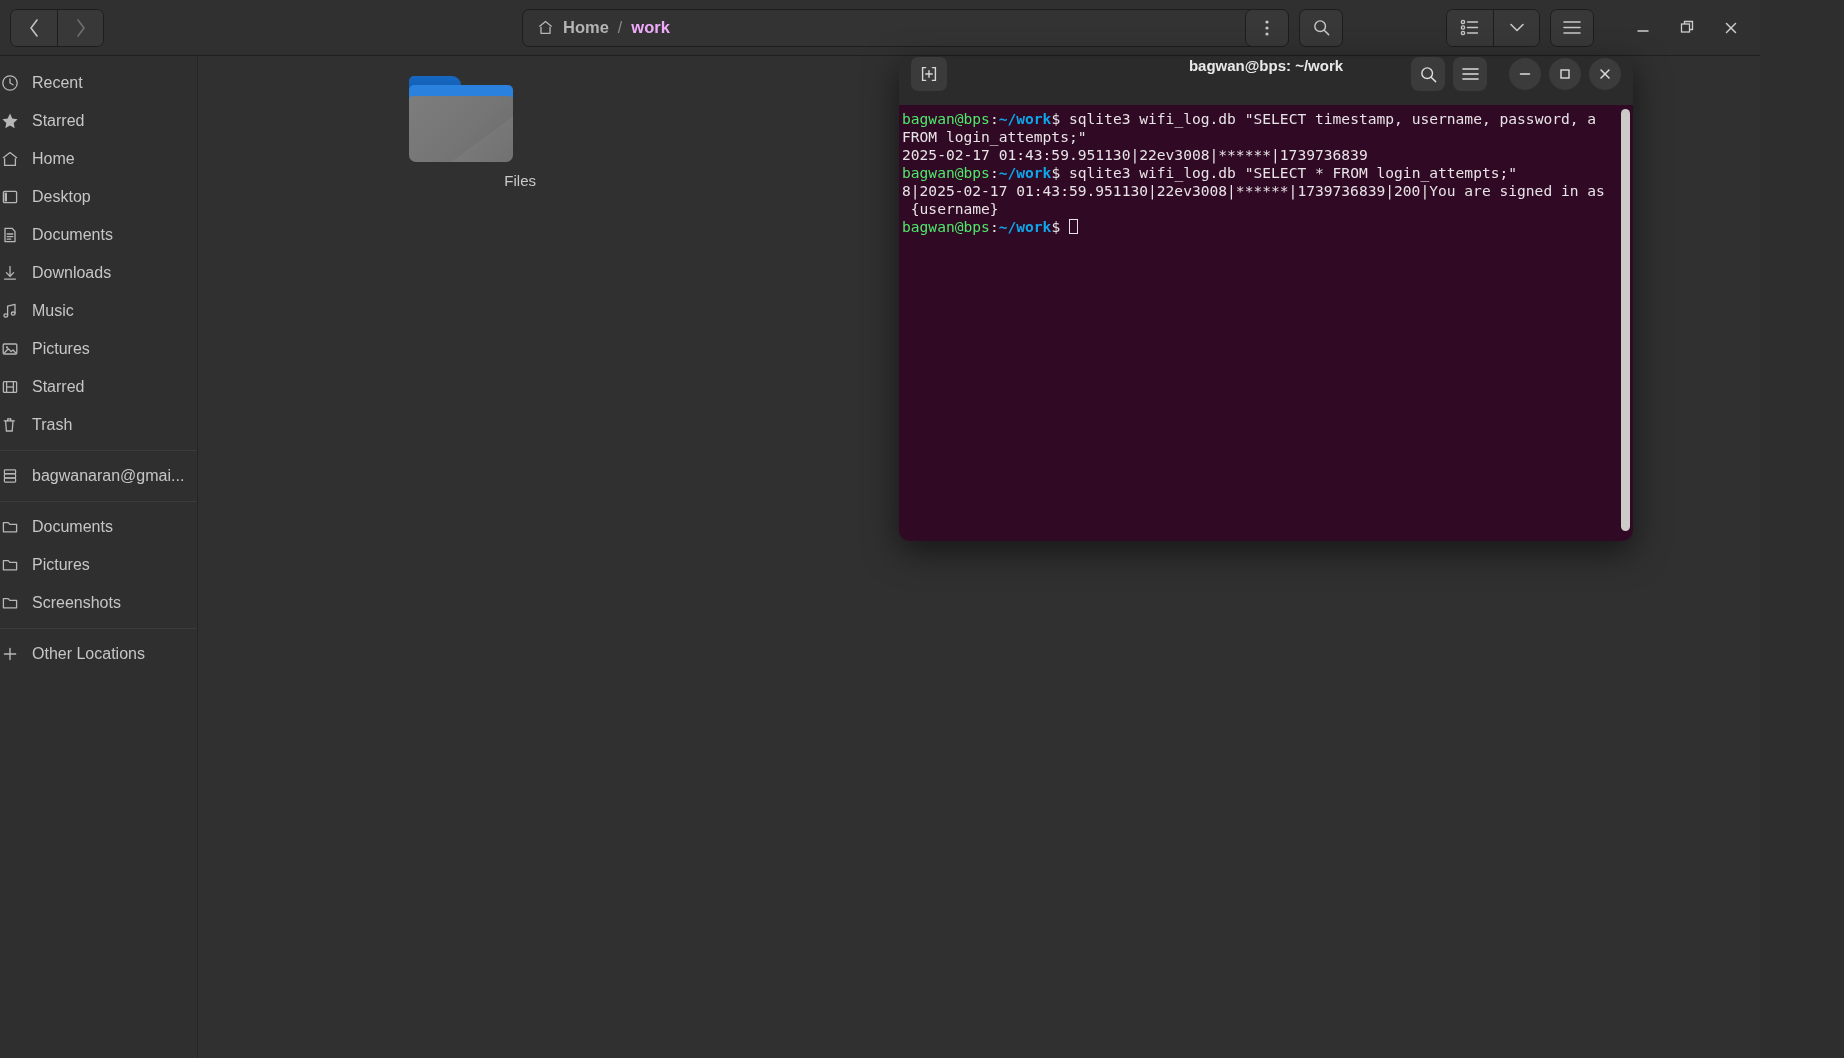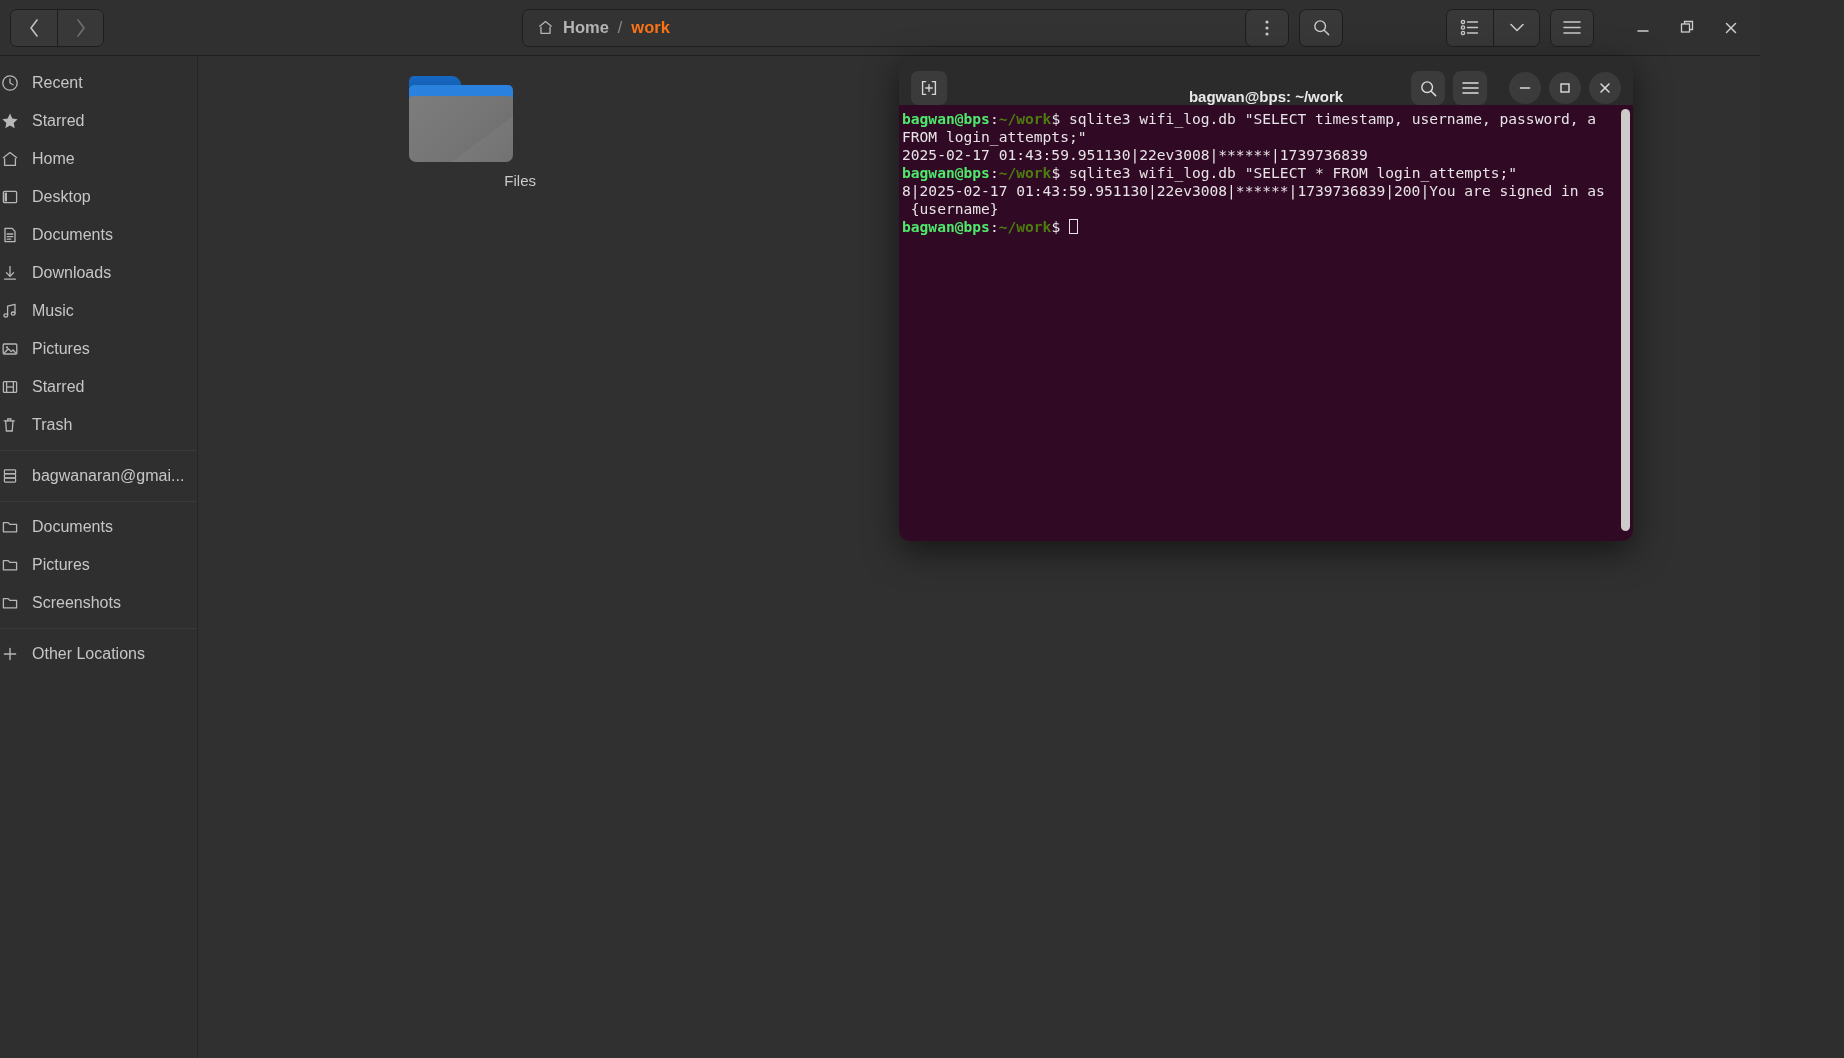--- a/index.html
+++ b/index.html
@@ -54,21 +54,21 @@
     position: absolute;
     left: 522px; width: 740px; height: 38px;
     background: #333333;
     border: 1px solid #1d1d1d;
     border-radius: 7px;
     display: flex; align-items: center;
     padding-left: 14px;
     gap: 9px;
   }
   #pathbar .crumb { font-size: 16.5px; color: #b4b4b4; font-weight: bold; }
-  #pathbar .crumb.current { color: #f97316; text-align: center; }
+  #pathbar .crumb.current { color: #f0abfc; text-align: center; }
   #pathbar .sep { font-size: 16px; color: #8a8a8a; }
 
   #hb-right { position: absolute; right: 12px; display: flex; align-items: center; gap: 10px; }
   .wbtn {
     width: 34px; height: 34px; border-radius: 17px;
     display: flex; align-items: center; justify-content: center;
     color: #cdcdcd;
   }
 
   #files-body { flex: 1; display: flex; min-height: 0; }
@@ -163,21 +163,21 @@
     width: 734px; height: 484px;
     background: #2b2b2b;
     border-radius: 11px;
     box-shadow: 0 10px 34px rgba(0,0,0,0.55);
     overflow: hidden;
     display: flex; flex-direction: column;
   }
   #term-header {
     height: 48px; min-height: 48px;
     background: #2b2b2b;
-    display: flex; align-items: flex-end;
+    display: flex; align-items: flex-start;
     padding: 0 12px;
     position: relative;
   }
   #term-newtab {
     width: 36px; height: 34px; border-radius: 7px;
     background: #3b3b3b;
     display: flex; align-items: center; justify-content: center;
     color: #d6d6d6;
   }
   #term-title {
@@ -207,23 +207,23 @@
     overflow: hidden;
     padding: 5px 0 0 3px;
   }
   #term-text {
     font-family: "DejaVu Sans Mono", monospace;
     font-size: 14.6px;
     line-height: 18px;
     white-space: pre;
     color: #e7e3e6;
   }
-  .c-user { color: #4ee86a; font-weight: bold; }
+  .c-user { color: #4ee86a; font-weight: normal; }
   .c-colon { color: #e7e3e6; }
-  .c-path { color: #4d7c0f; font-weight: bold; }
+  .c-path { color: #0ea5e9; font-weight: bold; }
   .c-dollar { color: #e7e3e6; }
   #term-scrollbar {
     position: absolute; right: 3px; top: 4px;
     width: 9px; height: 422px;
     background: #cfcaca;
     border-radius: 5px;
   }
   .cursor {
     display: inline-block;
     width: 9px; height: 15px;

